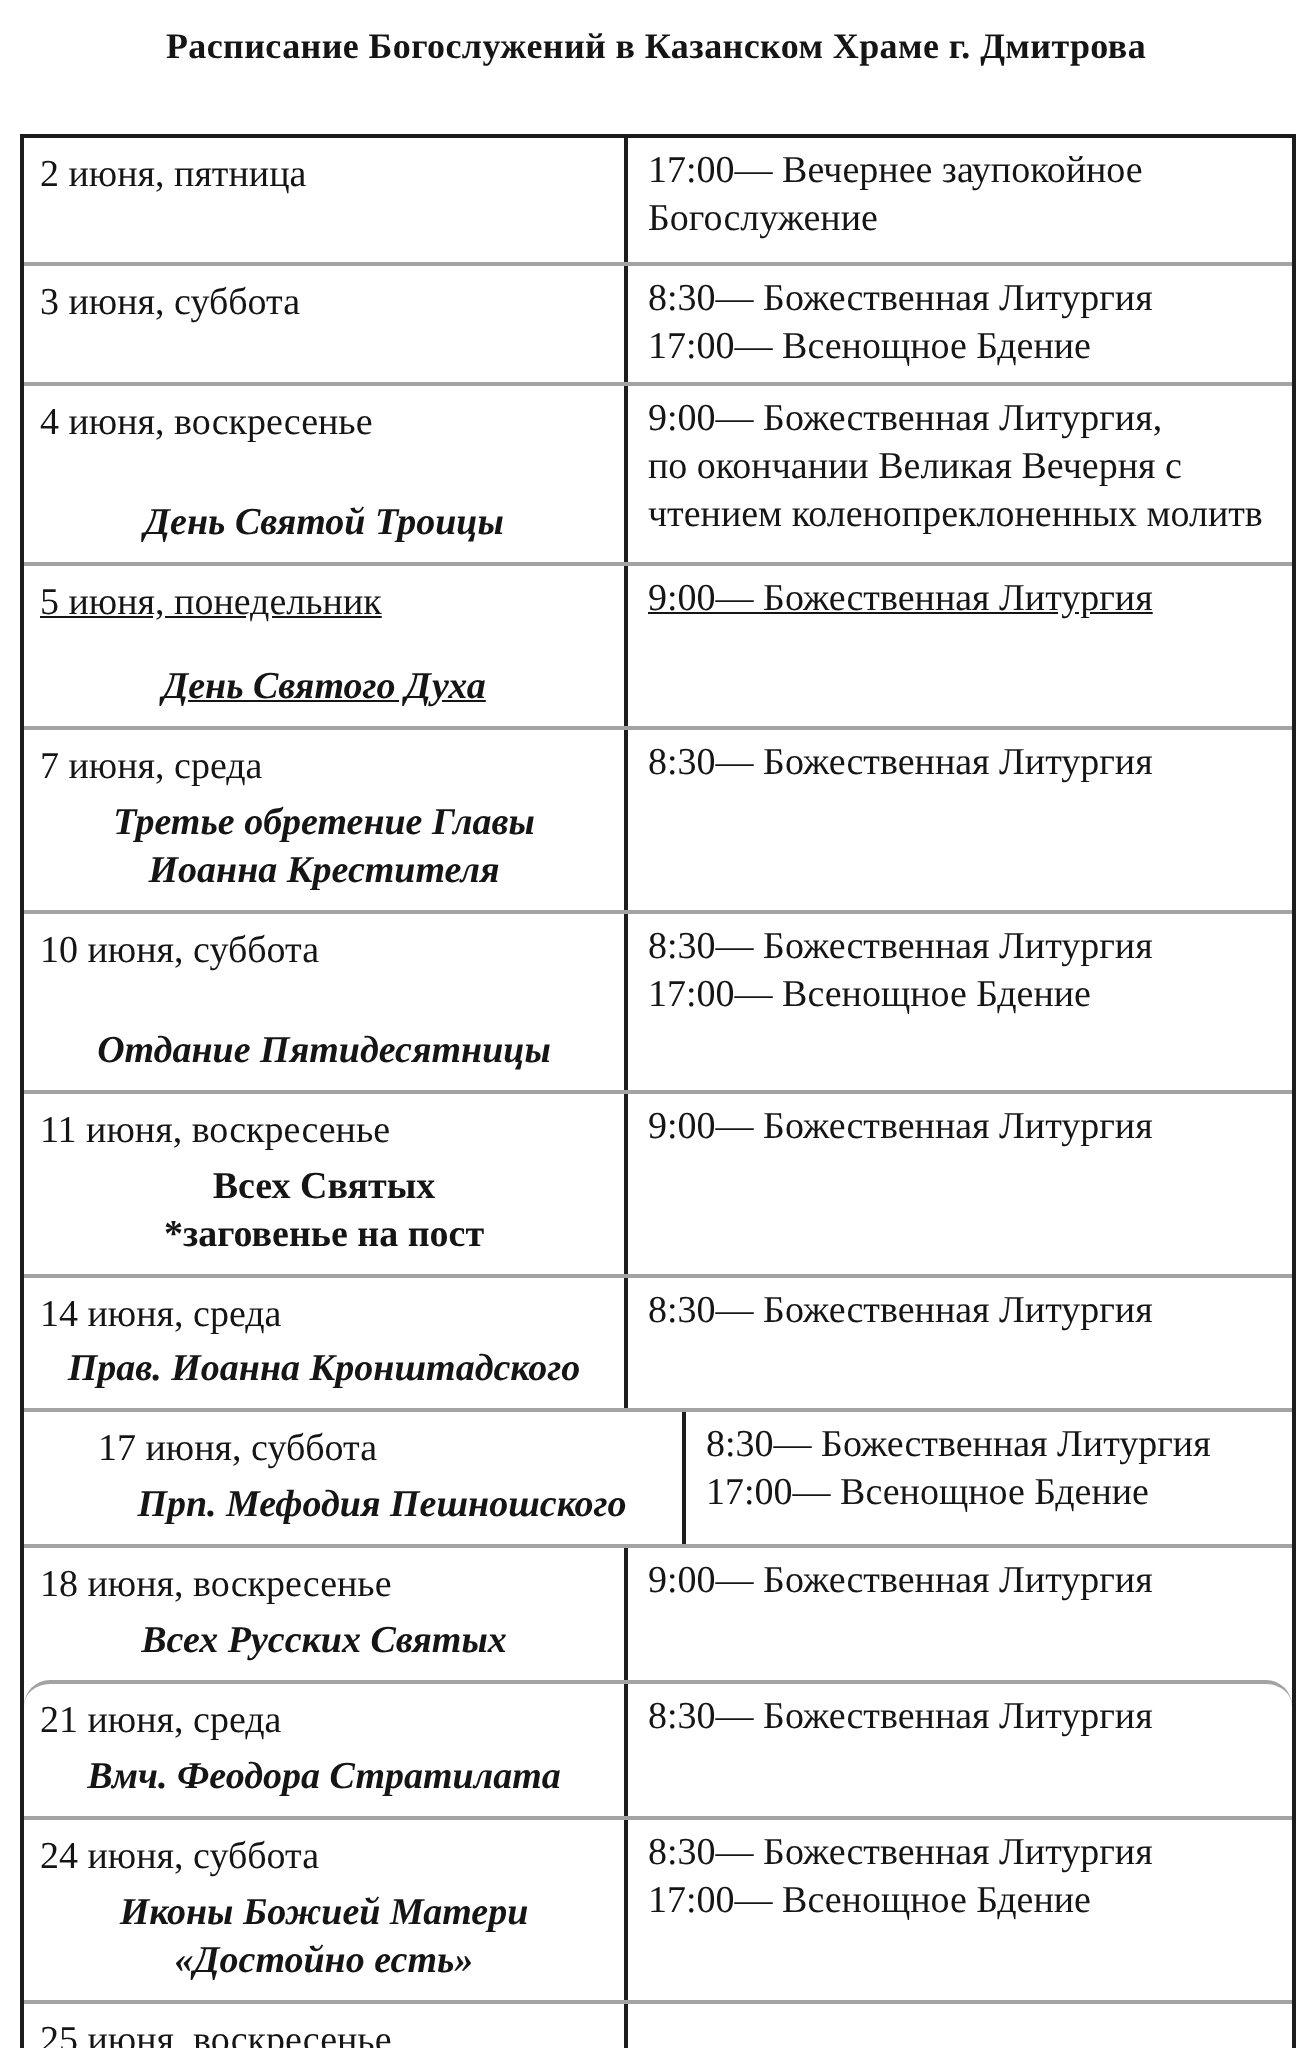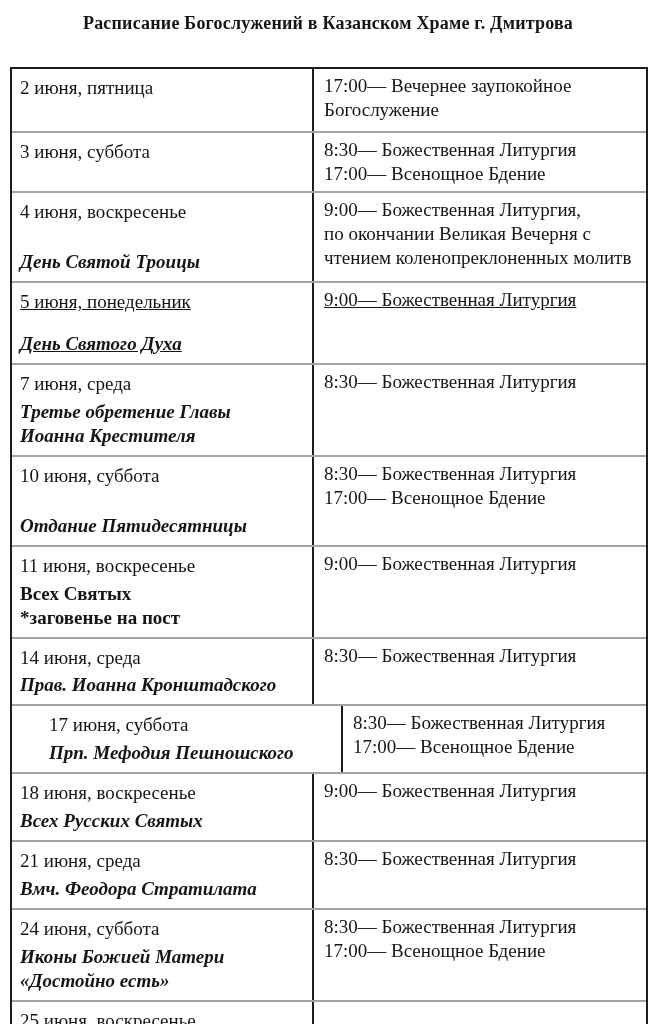--- a/index.html
+++ b/index.html
@@ -48,42 +48,42 @@
     padding: 5px 6px 5px 10px;
     display: flex;
     flex-direction: column;
     justify-content: flex-start;
     box-sizing: border-box;
     font-size: 19px;
     line-height: 1.26;
   }
   .date { text-align: left; }
   .feast {
-    text-align: left;
+    text-align: center;
     font-weight: bold;
     font-style: italic;
     white-space: pre-line;
     margin-top: 4px;
   }
   
   .row:nth-child(7) .feast { font-style: normal; }
   .service { white-space: pre-line; }
 
   
   .row:nth-child(1)  { min-height: 62px; }
   .row:nth-child(2)  { min-height: 58px; }
   .row:nth-child(3)  { min-height: 90px; }
   .row:nth-child(4)  { min-height: 82px; text-decoration: underline; }
   .row:nth-child(5)  { min-height: 85px; }
   .row:nth-child(6)  { min-height: 90px; }
   .row:nth-child(7)  { min-height: 85px; }
   .row:nth-child(8)  { min-height: 58px; }
   .row:nth-child(9)  { min-height: 62px; padding-left: 29px; }
   .row:nth-child(10) { min-height: 62px; }
-  .row:nth-child(11) { min-height: 60px; }
+  .row:nth-child(11) { min-height: 60px; border-radius: 13px; }
   .row:nth-child(12) { min-height: 83px; }
   .row:nth-child(13) { min-height: 58px; }
 </style>
 </head>
 <body>
 
 <div class="title">Расписание Богослужений в Казанском Храме г. Дмитрова</div>
 
 <div class="schedule-table">
   <div id="table-body">

